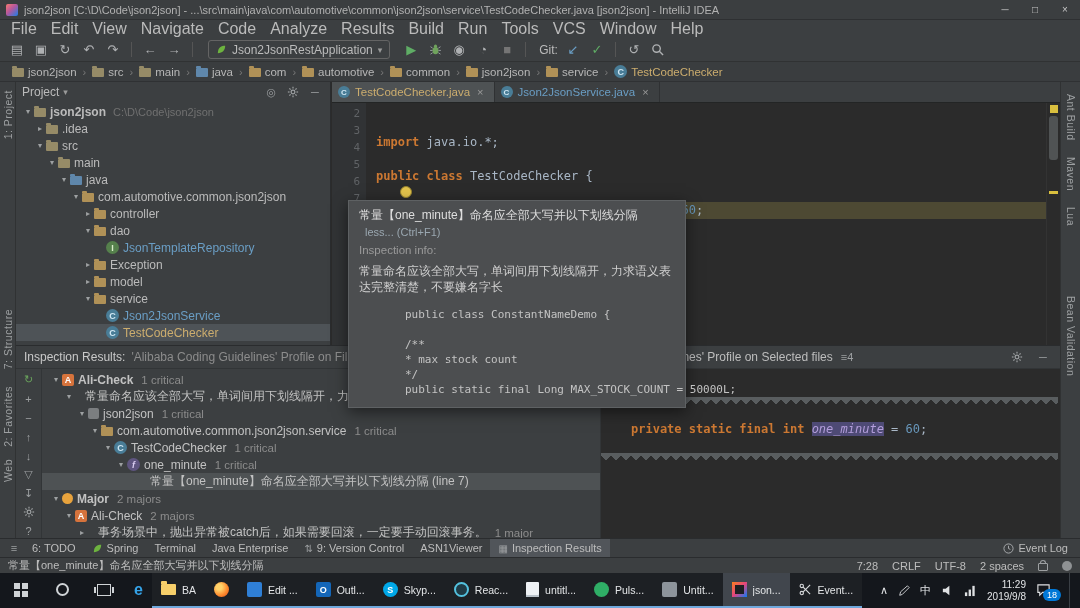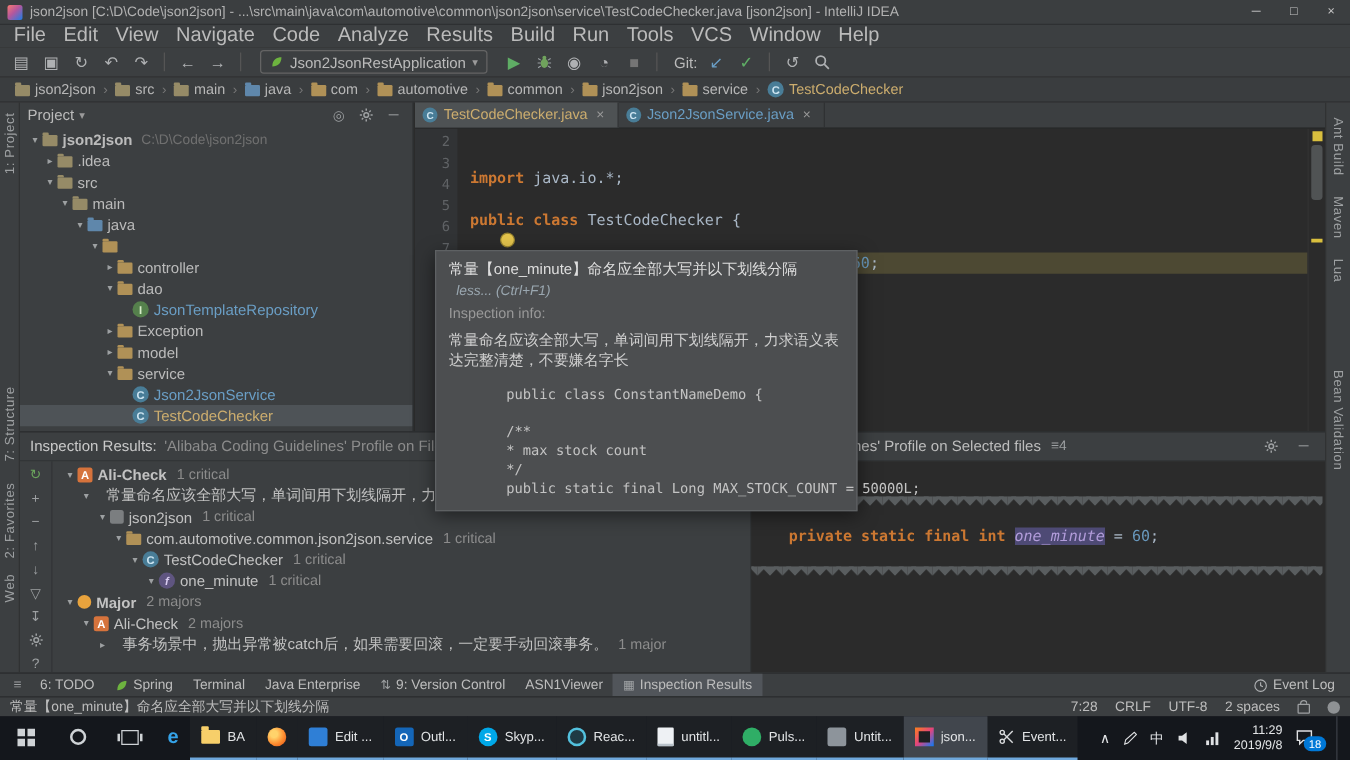--- a/index.html
+++ b/index.html
@@ -117,21 +117,21 @@
   .mark-file{position:absolute;top:2px;right:2px;width:8px;height:8px;background:#d9bf3e;}
   .thumb{position:absolute;top:13px;left:2px;right:2px;height:44px;background:#505354;border-radius:3px;}
   .mark-line{position:absolute;top:88px;left:2px;right:2px;height:3px;background:#d9bf3e;}
 
   
   .tooltip{position:absolute;left:348px;top:200px;width:338px;min-height:186px;background:#4c4e50;
     border:1px solid #5e6163;box-shadow:0 4px 14px rgba(0,0,0,.5);z-index:60;
     padding:6px 10px 10px;box-sizing:border-box;font-size:12px;color:#cfcfcf;}
   .tt-title-row{line-height:17px;}
   .tt-title{color:#dedede;}
-  .tt-less{color:#9aa7b0;margin-left:6px;font-size:11px;font-style:italic;}
+  .tt-less{color:#9aa7b0;margin-left:6px;font-size:11px;}
   .tt-info{color:#999;margin-top:3px;font-size:11.5px;}
   .tt-desc{margin-top:7px;line-height:16px;}
   .tt-code{margin-top:12px;font-family:"DejaVu Sans Mono",monospace;font-size:11px;color:#c3c3c3;padding-left:14px;}
   .tt-code-line{height:15px;line-height:15px;white-space:pre;margin-left:32px;}
 
   
   .insp{position:absolute;left:16px;top:345px;width:1044px;height:193px;background:#3c3f41;
     border-top:1px solid #2a2c2e;box-sizing:border-box;display:flex;flex-direction:column;}
   .insp-header{height:22px;display:flex;align-items:stretch;border-bottom:1px solid #323537;flex:none;}
   .ih-left{width:584px;display:flex;align-items:center;padding-left:8px;gap:6px;box-sizing:border-box;flex:none;overflow:hidden;}
@@ -411,20 +411,21 @@
         <span class="tlab">main</span>
       </div>
       <div class="trow" style="padding-left: 42px;">
         <span class="arrow">▾</span>
         <span class="ic-folder src"></span>
         <span class="tlab">java</span>
       </div>
       <div class="trow" style="padding-left: 54px;">
         <span class="arrow">▾</span>
         <span class="ic-folder pkg"></span>
+        <span class="tlab">com.automotive.common.json2json</span>
       </div>
       <div class="trow" style="padding-left: 66px;">
         <span class="arrow">▸</span>
         <span class="ic-folder pkg"></span>
         <span class="tlab">controller</span>
       </div>
       <div class="trow" style="padding-left: 66px;">
         <span class="arrow">▾</span>
         <span class="ic-folder pkg"></span>
         <span class="tlab">dao</span>
@@ -600,20 +601,25 @@
           <span class="ic-circle cls">C</span>
           <span class="tlab">TestCodeChecker</span>
           <span class="icount">1 critical</span>
         </div>
         <div class="irow" style="padding-left: 73px;">
           <span class="arrow">▾</span>
           <span class="ic-circle fld2">f</span>
           <span class="tlab">one_minute</span>
           <span class="icount">1 critical</span>
         </div>
+        <div class="irow selected" style="padding-left: 86px;">
+          <span class="arrow"></span>
+          <span class="ic-none"></span>
+          <span class="tlab">常量【one_minute】命名应全部大写并以下划线分隔 (line 7)</span>
+        </div>
         <div class="irow" style="padding-left: 8px;">
           <span class="arrow">▾</span>
           <span class="ic-major"></span>
           <span class="tlab" style="font-weight: bold;">Major</span>
           <span class="icount">2 majors</span>
         </div>
         <div class="irow" style="padding-left: 21px;">
           <span class="arrow">▾</span>
           <span class="ic-ali">A</span>
           <span class="tlab">Ali-Check</span>

